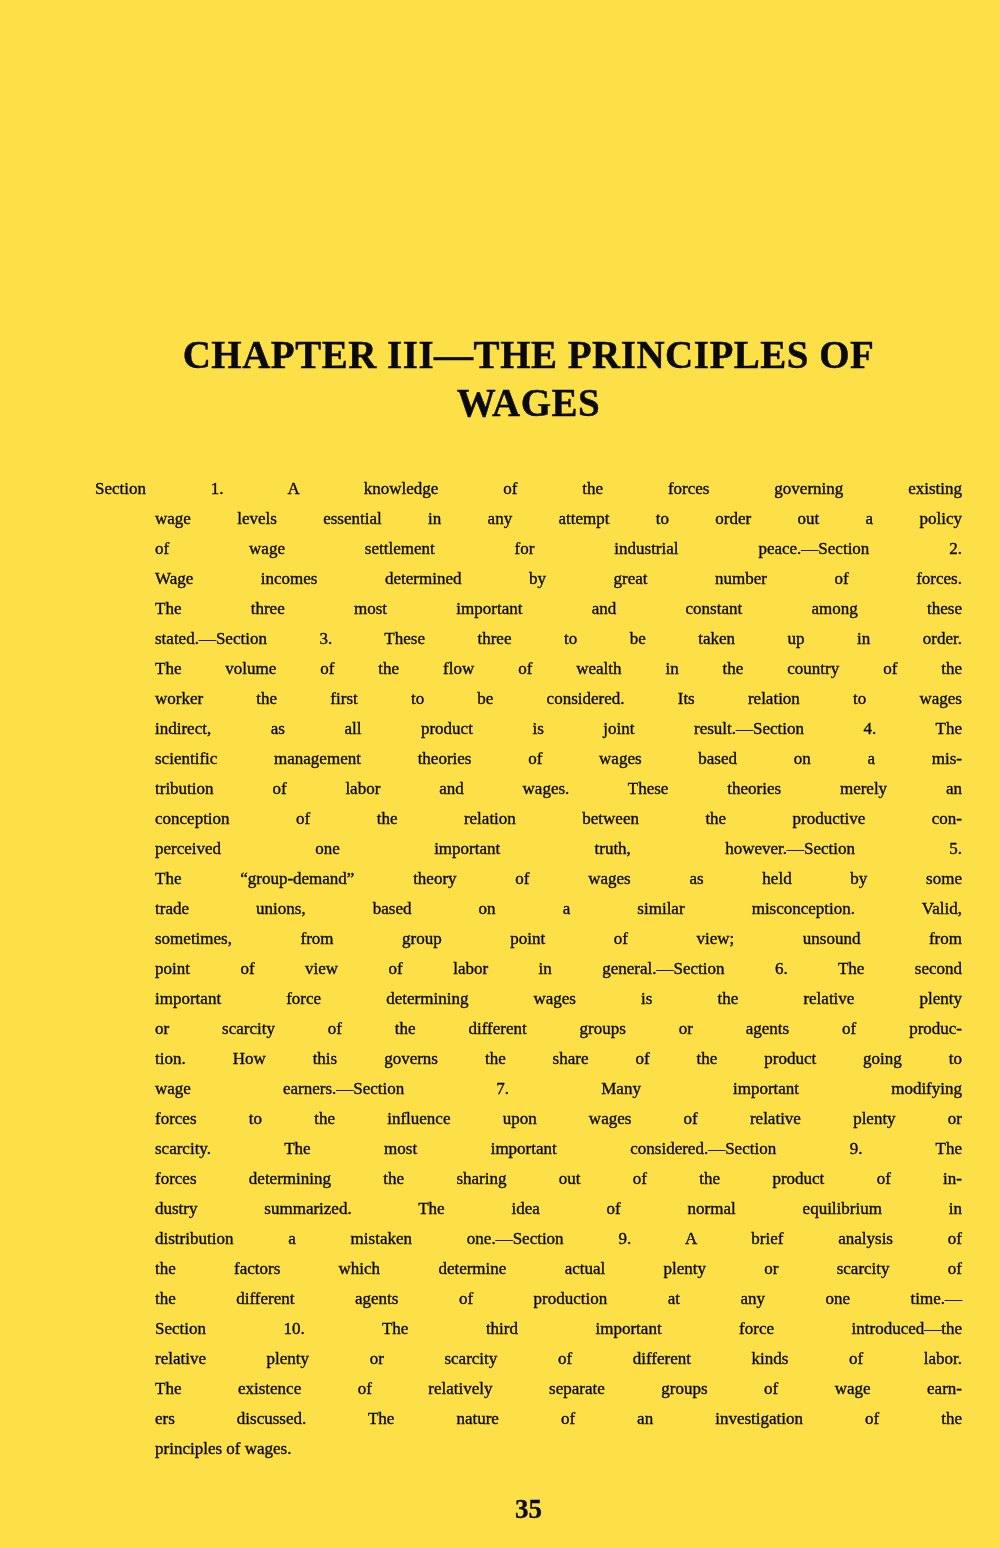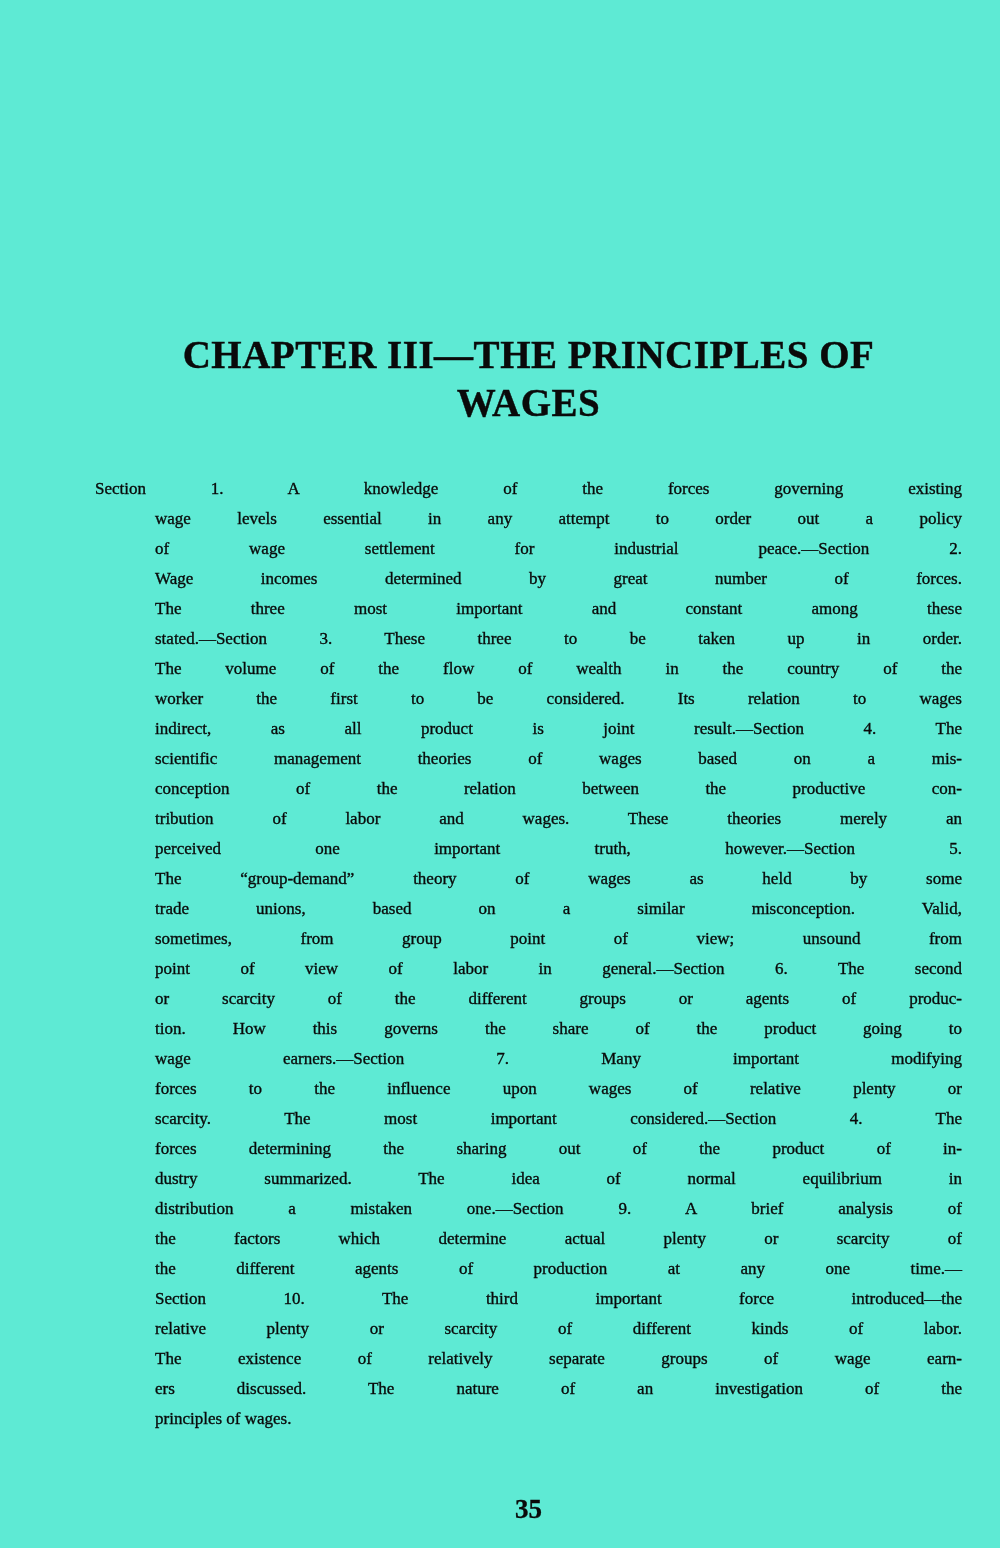--- a/index.html
+++ b/index.html
@@ -4,21 +4,21 @@
 <style>
   html, body {
     margin: 0;
     padding: 0;
     background: #ffffff;
   }
   .page {
     position: relative;
     width: 1000px;
     height: 1548px;
-    background: #5eead4;
+    background: #fde047;
     color: #0a0a0a;
     font-family: "Liberation Serif", "DejaVu Serif", serif;
     overflow: hidden;
   }
   .chapter-heading {
     position: absolute;
     top: 331px;
     left: 95px;
     width: 867px;
     margin: 0;
@@ -76,32 +76,33 @@
       <div class="line">Section 1. A knowledge of the forces governing existing</div>
       <div class="line">wage levels essential in any attempt to order out a policy</div>
       <div class="line">of wage settlement for industrial peace.—Section 2.</div>
       <div class="line">Wage incomes determined by great number of forces.</div>
       <div class="line">The three most important and constant among these</div>
       <div class="line">stated.—Section 3. These three to be taken up in order.</div>
       <div class="line">The volume of the flow of wealth in the country of the</div>
       <div class="line">worker the first to be considered. Its relation to wages</div>
       <div class="line">indirect, as all product is joint result.—Section 4. The</div>
       <div class="line">scientific management theories of wages based on a mis-</div>
+      <div class="line">tribution of labor and wages. These theories merely an</div>
       <div class="line">conception of the relation between the productive con-</div>
-      <div class="line">tribution of labor and wages. These theories merely an</div>
       <div class="line">perceived one important truth, however.—Section 5.</div>
       <div class="line">The “group-demand” theory of wages as held by some</div>
       <div class="line">trade unions, based on a similar misconception. Valid,</div>
       <div class="line">sometimes, from group point of view; unsound from</div>
       <div class="line">point of view of labor in general.—Section 6. The second</div>
+      <div class="line">important force determining wages is the relative plenty</div>
       <div class="line">or scarcity of the different groups or agents of produc-</div>
       <div class="line">tion. How this governs the share of the product going to</div>
       <div class="line">wage earners.—Section 7. Many important modifying</div>
       <div class="line">forces to the influence upon wages of relative plenty or</div>
-      <div class="line">scarcity. The most important considered.—Section 4. The</div>
+      <div class="line">scarcity. The most important considered.—Section 9. The</div>
       <div class="line">forces determining the sharing out of the product of in-</div>
       <div class="line">dustry summarized. The idea of normal equilibrium in</div>
       <div class="line">distribution a mistaken one.—Section 9. A brief analysis of</div>
       <div class="line">the factors which determine actual plenty or scarcity of</div>
       <div class="line">the different agents of production at any one time.—</div>
       <div class="line">Section 10. The third important force introduced—the</div>
       <div class="line">relative plenty or scarcity of different kinds of labor.</div>
       <div class="line">The existence of relatively separate groups of wage earn-</div>
       <div class="line">ers discussed. The nature of an investigation of the</div>
       <div class="line">principles of wages.</div>

